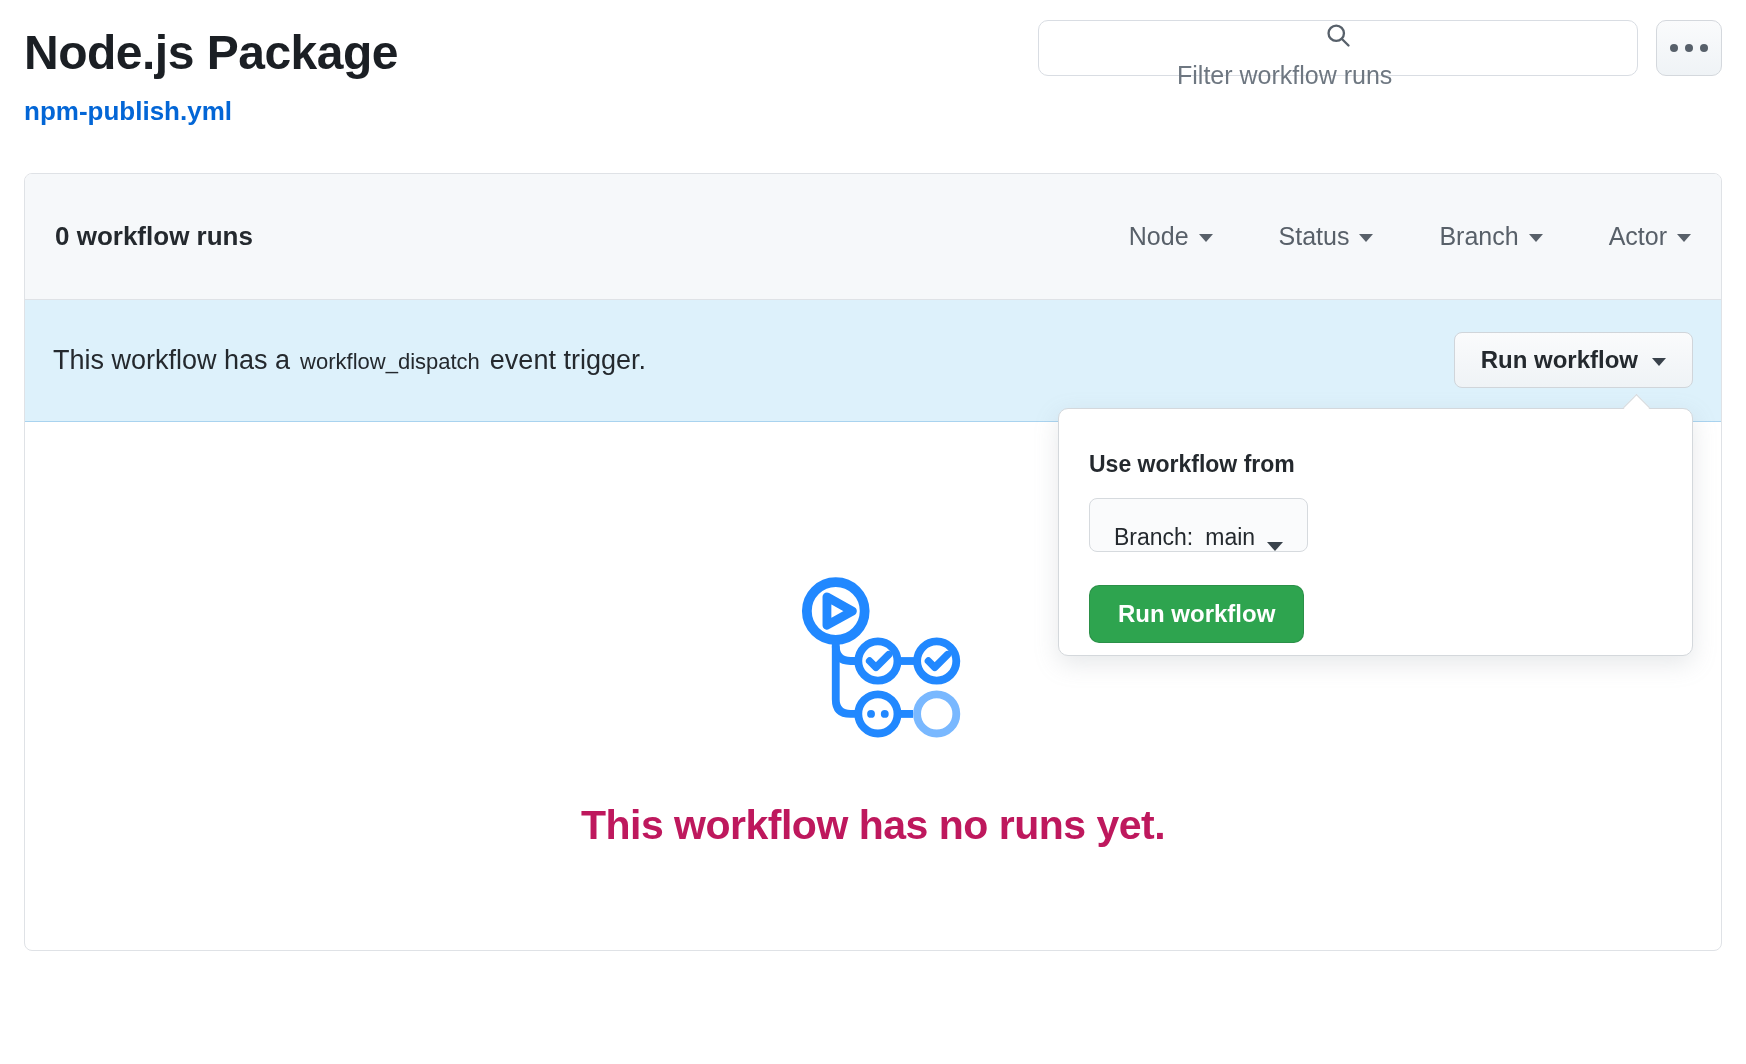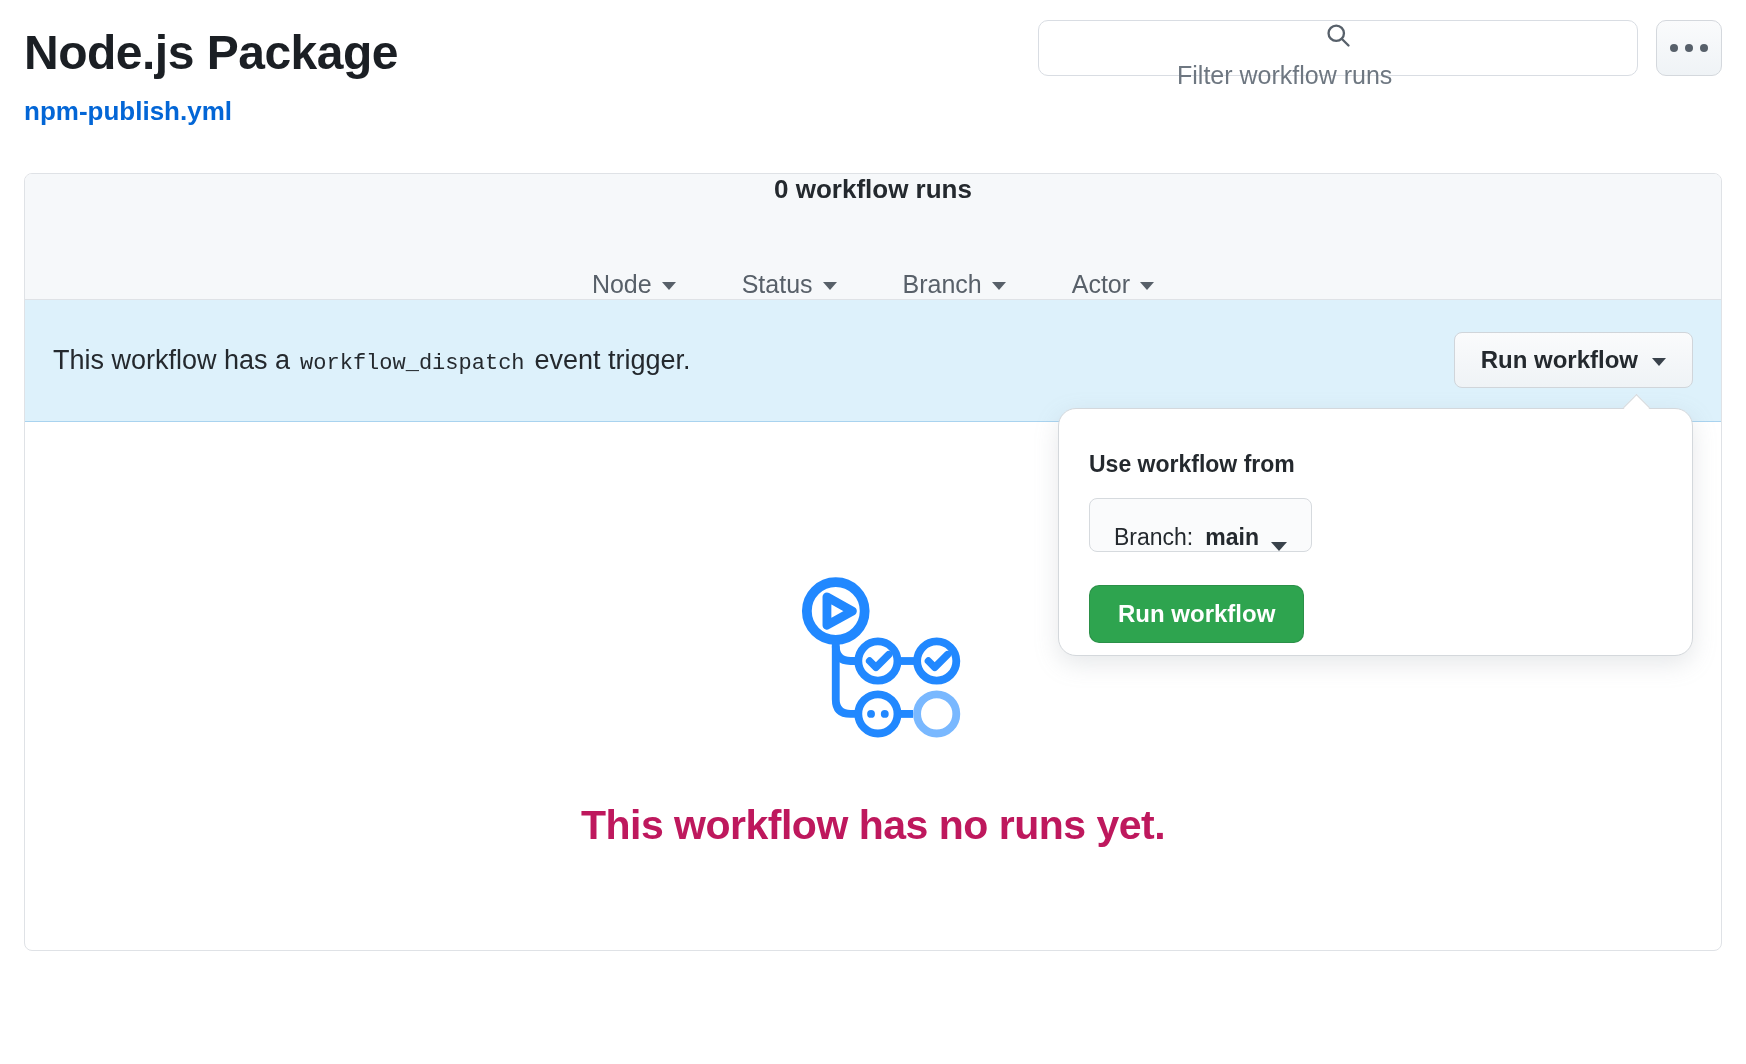--- a/index.html
+++ b/index.html
@@ -37,65 +37,65 @@
   .kebab-btn .dot { width:8px; height:8px; border-radius:50%; background:#57606a; }
 
   
   .runs-panel {
     margin-top:46px; border:1.5px solid #dfe2e6; border-radius:8px;
     background:#fff;
   }
   .panel-header {
     height:126px; background:#f6f8fa; border-bottom:1px solid #dfe2e6;
     border-radius:7px 7px 0 0;
-    display:flex; align-items:center; justify-content:space-between; padding:0 30px;flex-direction:column;
+    display:flex; align-items:center; justify-content:space-between; padding:0 30px;
   }
   .runs-count { font-size:26px; font-weight:700; color:#24292e; }
   .filters { display:flex; gap:66px; align-items:center; }
   .filter-item { display:flex; align-items:center; gap:10px; font-size:25px; color:#586069; cursor:pointer; }
   .caret-down {
     display:inline-block; width:0; height:0;
     border-left:7px solid transparent; border-right:7px solid transparent;
     border-top:8px solid #586069; margin-top:3px;
   }
 
   
   .dispatch-banner {
     position:relative; height:122px; background:#ddf1fb; border-bottom:1px solid #a9d3ef;
     display:flex; align-items:center; justify-content:space-between; padding:0 28px;
   }
   .banner-text { font-size:27px; color:#24292e; display:flex; align-items:baseline; gap:10px; }
-  .banner-code { font-family:Liberation Mono, monospace; font-size:22px; color:#24292e; }
+  .banner-code { font-family:Liberation Sans, sans-serif; font-size:22px; color:#24292e; }
   .run-workflow-toggle {
     height:56px; padding:0 26px; border:1.5px solid #d0d5da; border-radius:8px;
     background-image:linear-gradient(180deg,#fafbfc,#eff3f6);
     display:flex; align-items:center; gap:14px; cursor:pointer;
     font-size:24px; font-weight:700; color:#24292e;
   }
   .run-workflow-toggle .caret-down { border-top-color:#39424b; }
 
   
   .run-popup {
     position:absolute; top:108px; right:28px; width:635px; height:248px;
-    background:#fff; border:1.5px solid #d4d8dc; border-radius:18px;
+    background:#fff; border:1.5px solid #d4d8dc; border-radius:10px;
     box-shadow:0 8px 24px rgba(140,149,159,0.22); z-index:20;
     padding:42px 30px 0 30px; text-align:left;
   }
   .popup-caret {
     position:absolute; top:-10.5px; right:46px; width:19px; height:19px; background:#fff;
     border-left:1.5px solid #d4d8dc; border-top:1.5px solid #d4d8dc;
     transform:rotate(45deg);
   }
   .popup-heading { font-size:23px; font-weight:700; color:#24292e; }
   .branch-select {
     margin-top:20px; height:54px; width:auto; display:inline-flex; align-items:flex-end; gap:12px;
     padding:0 24px; background:#fafbfc; border:1.5px solid #d6dade; border-radius:8px;
     font-size:23px; color:#24292e; cursor:pointer;
   }
-  .branch-select .branch-name { font-weight:700; }
+  .branch-select .branch-name { font-weight:400; }
   .branch-select .caret-down { border-top-color:#39424b; border-left-width:8px; border-right-width:8px; border-top-width:9px; }
   .run-workflow-submit {
     display:block; margin-top:33px; height:58px; padding:0 28px;
     background:#2ea44f; border:1px solid rgba(27,31,35,0.15); border-radius:10px;
     color:#ffffff; font-size:24px; font-weight:700; cursor:pointer;
     font-family:"Liberation Sans","DejaVu Sans",sans-serif;
   }
 
   
   .empty-state { height:528px; display:flex; flex-direction:column; align-items:center; padding-top:142px; border-radius:0 0 7px 7px; }

